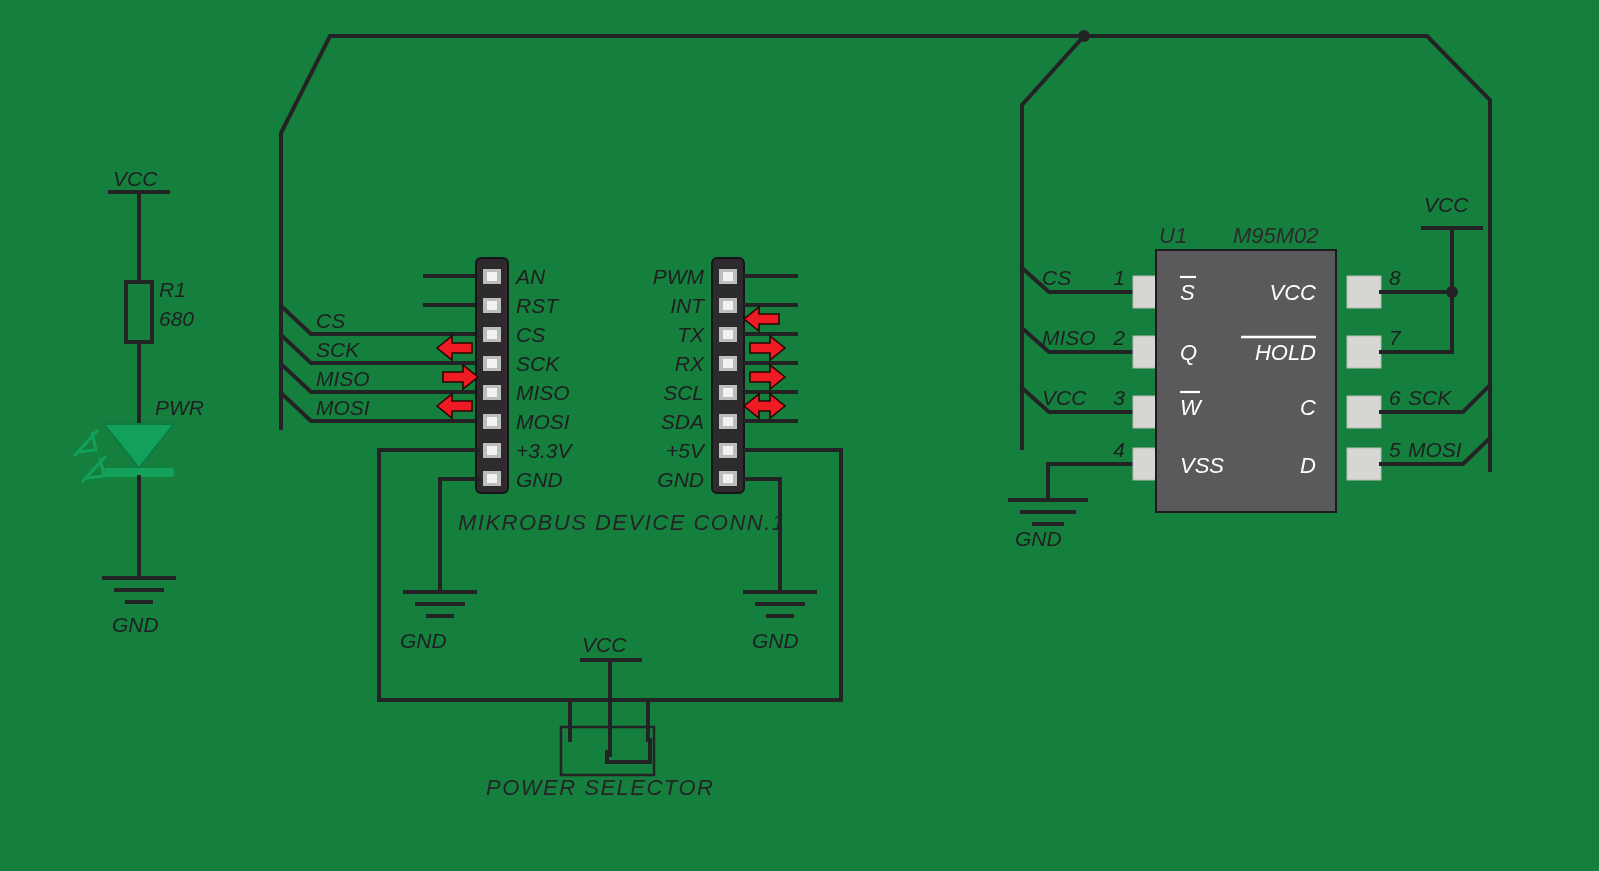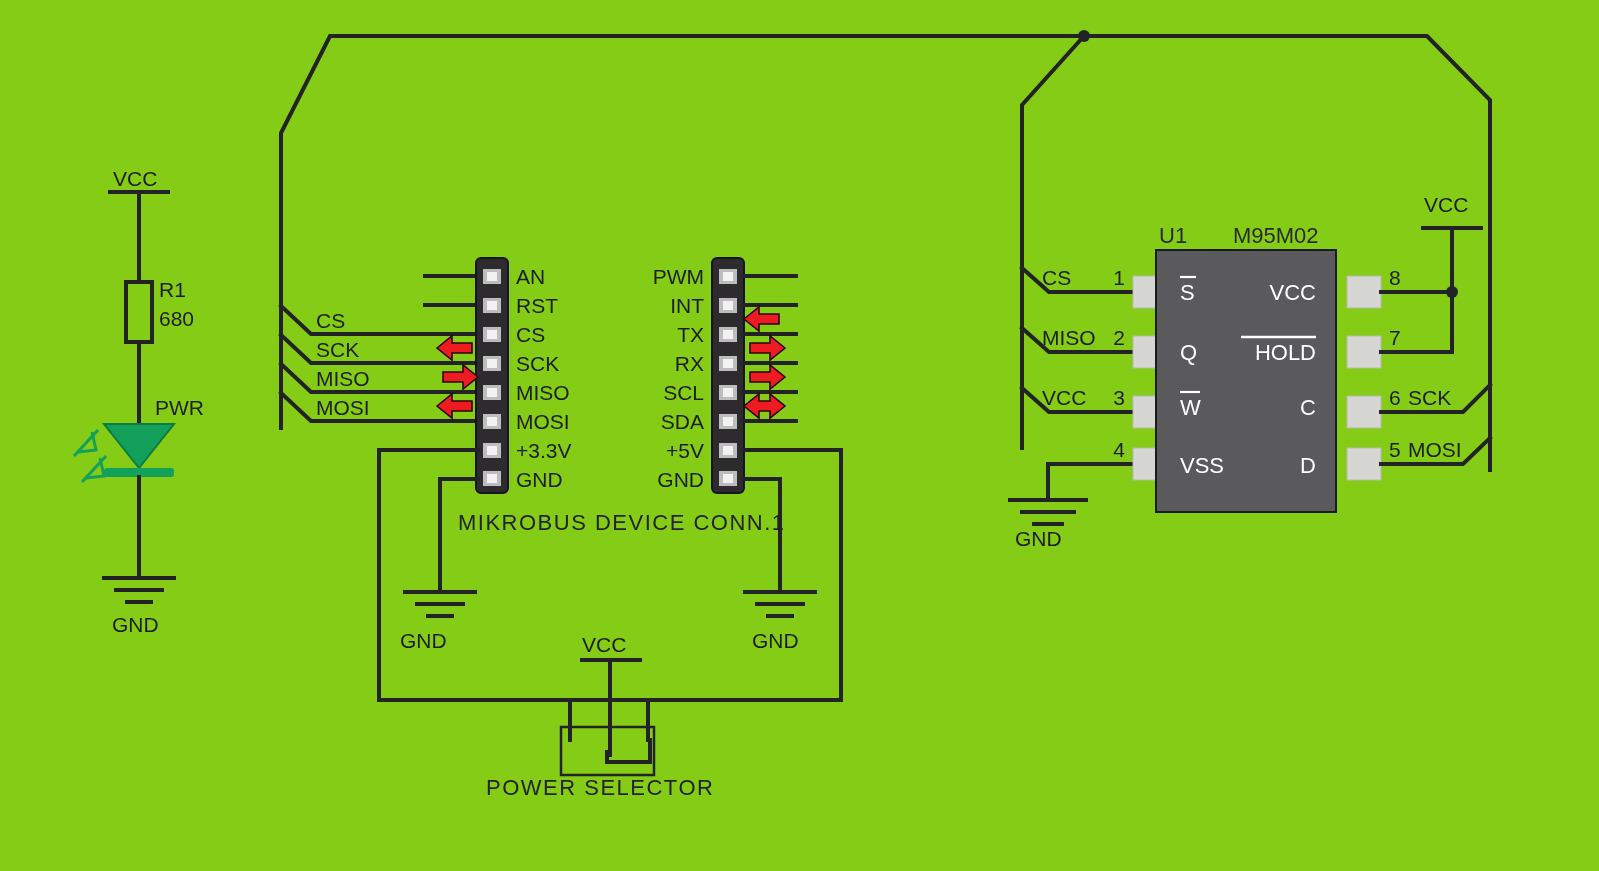--- a/index.html
+++ b/index.html
@@ -1,18 +1,18 @@
 <!DOCTYPE html>
 <html><head>
 <meta charset="utf-8">
 <title>Schematic</title>
 <style>
   html,body{margin:0;padding:0;background:#000;}
-  #root{position:relative;width:1599px;height:871px;background:#84cc16;overflow:hidden;
-        font-family:"Liberation Sans","DejaVu Sans",sans-serif;}
+  #root{position:relative;width:1599px;height:871px;background:#15803d;overflow:hidden;
+        font-family:"Liberation Sans","DejaVu Sans",sans-serif;font-style:italic;}
   svg{position:absolute;left:0;top:0;width:1599px;height:871px;}
   .wire{stroke:#232326;stroke-width:4;fill:none;stroke-linecap:square;stroke-linejoin:miter;}
   .netlbl{fill:#1f1f22;font-size:21px;font-family:"Liberation Sans","DejaVu Sans",sans-serif;}
   .pinlbl{fill:#1e1e21;font-size:21px;font-family:"Liberation Sans","DejaVu Sans",sans-serif;}
   .pinnum{fill:#1e1e21;font-size:21px;font-family:"Liberation Sans","DejaVu Sans",sans-serif;}
   .comp-ref{fill:#1f1f22;font-size:21px;}
   .blocklbl{fill:#242427;font-size:22px;letter-spacing:1.5px;}
   .icpin{fill:#ffffff;font-size:22px;font-family:"Liberation Sans","DejaVu Sans",sans-serif;}
   .icref{fill:#2b2b2e;font-size:22px;}
   .icbody{fill:#5a5a5d;stroke:#1c1c1f;stroke-width:2;}

